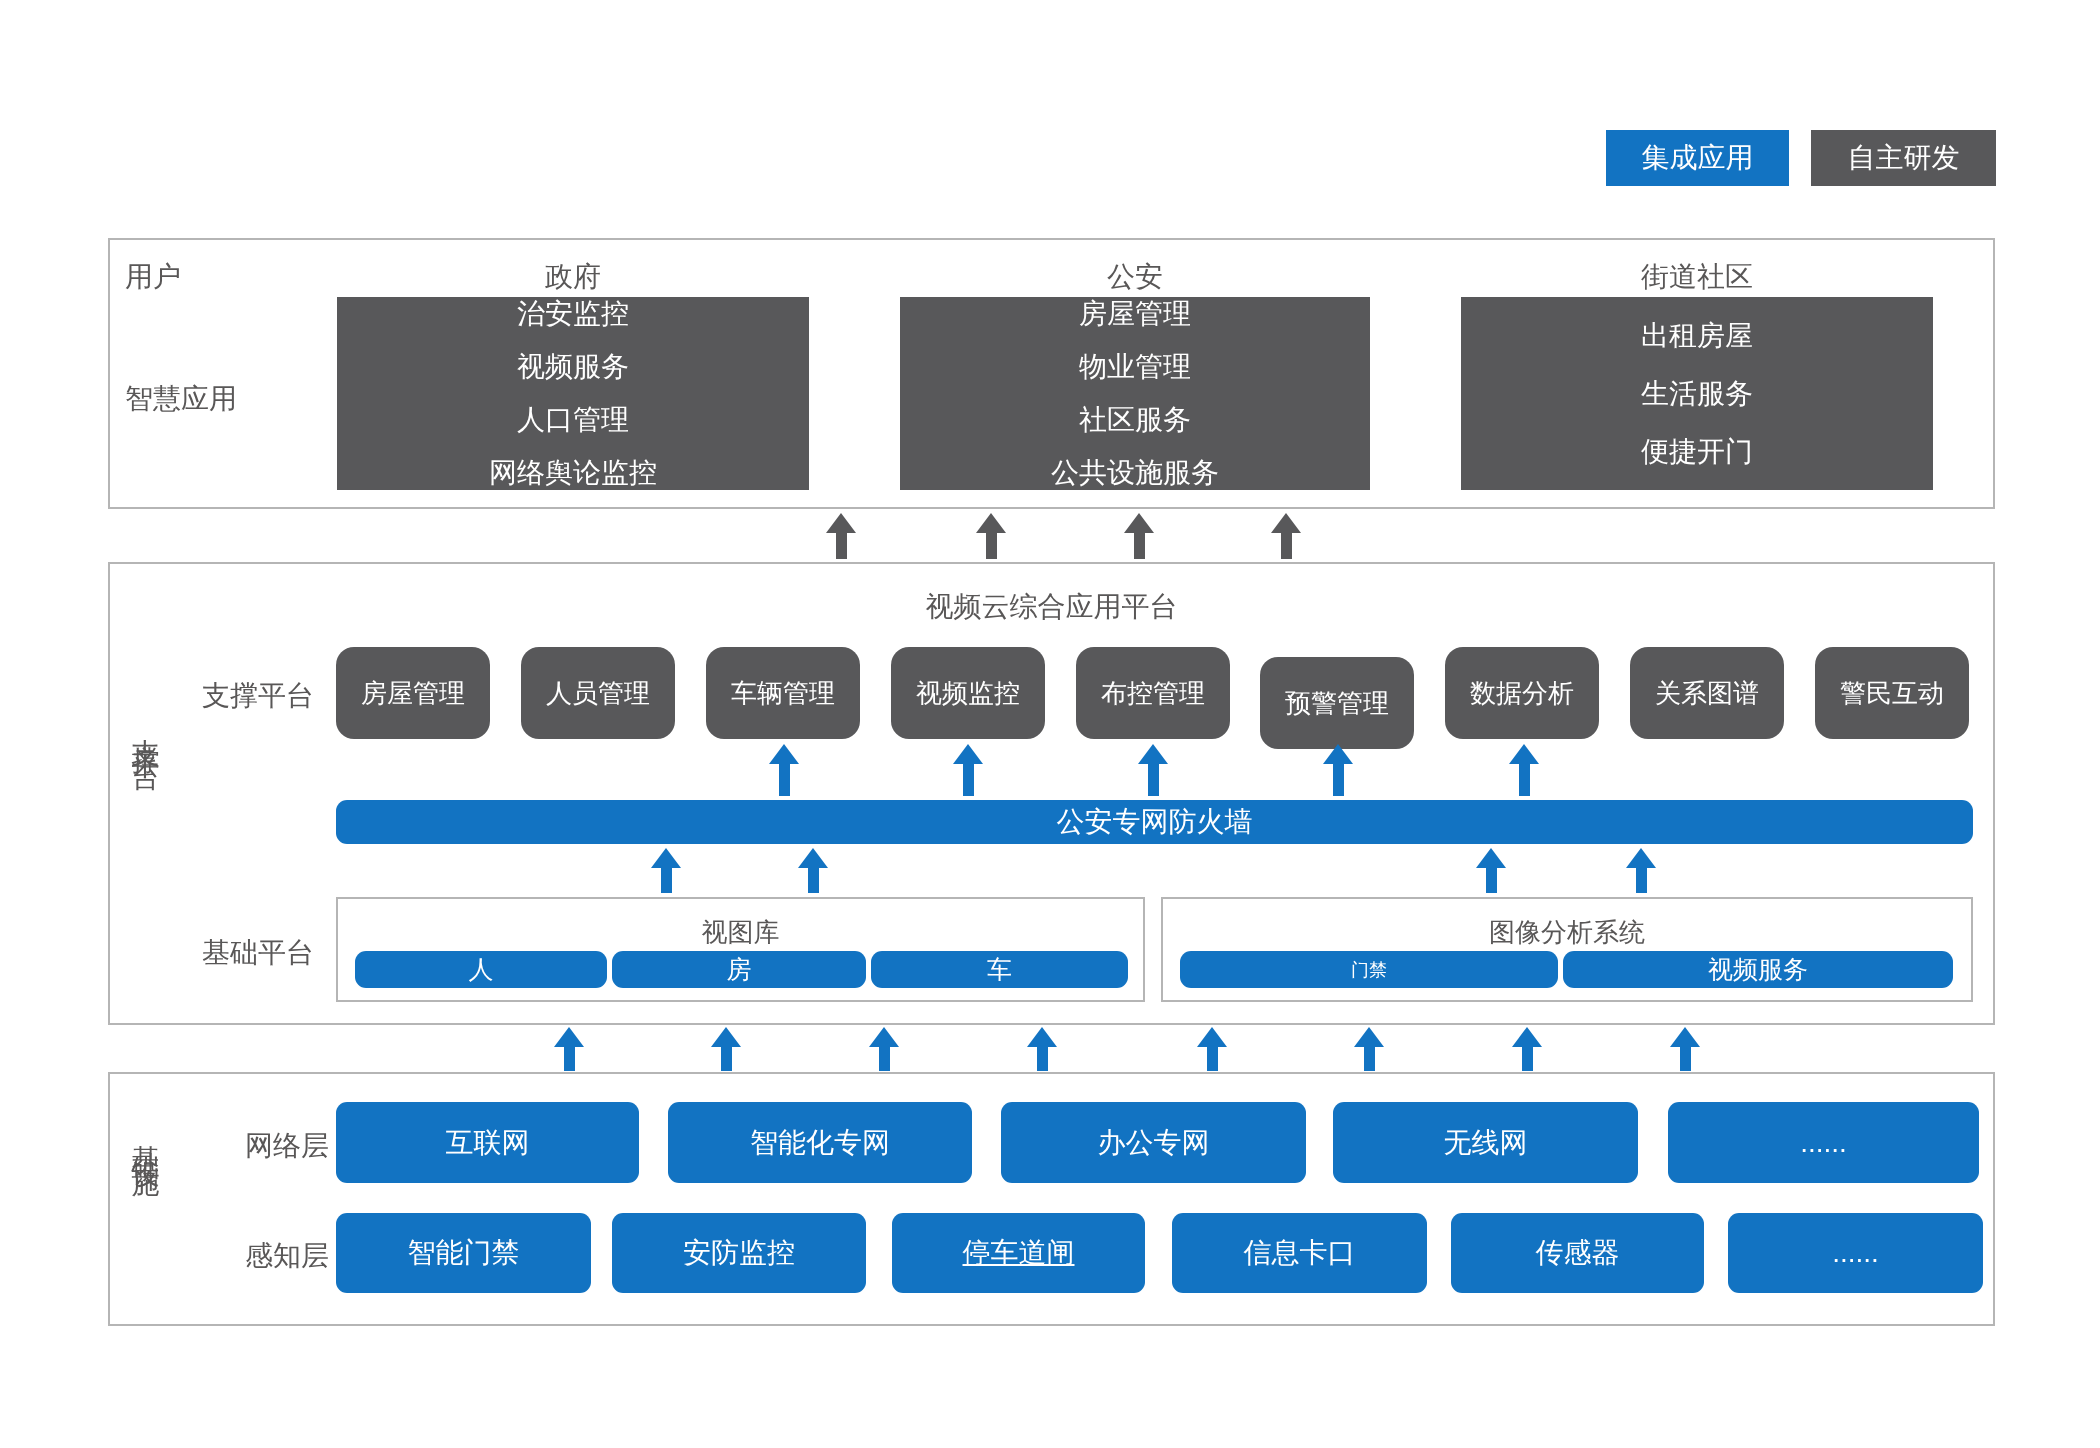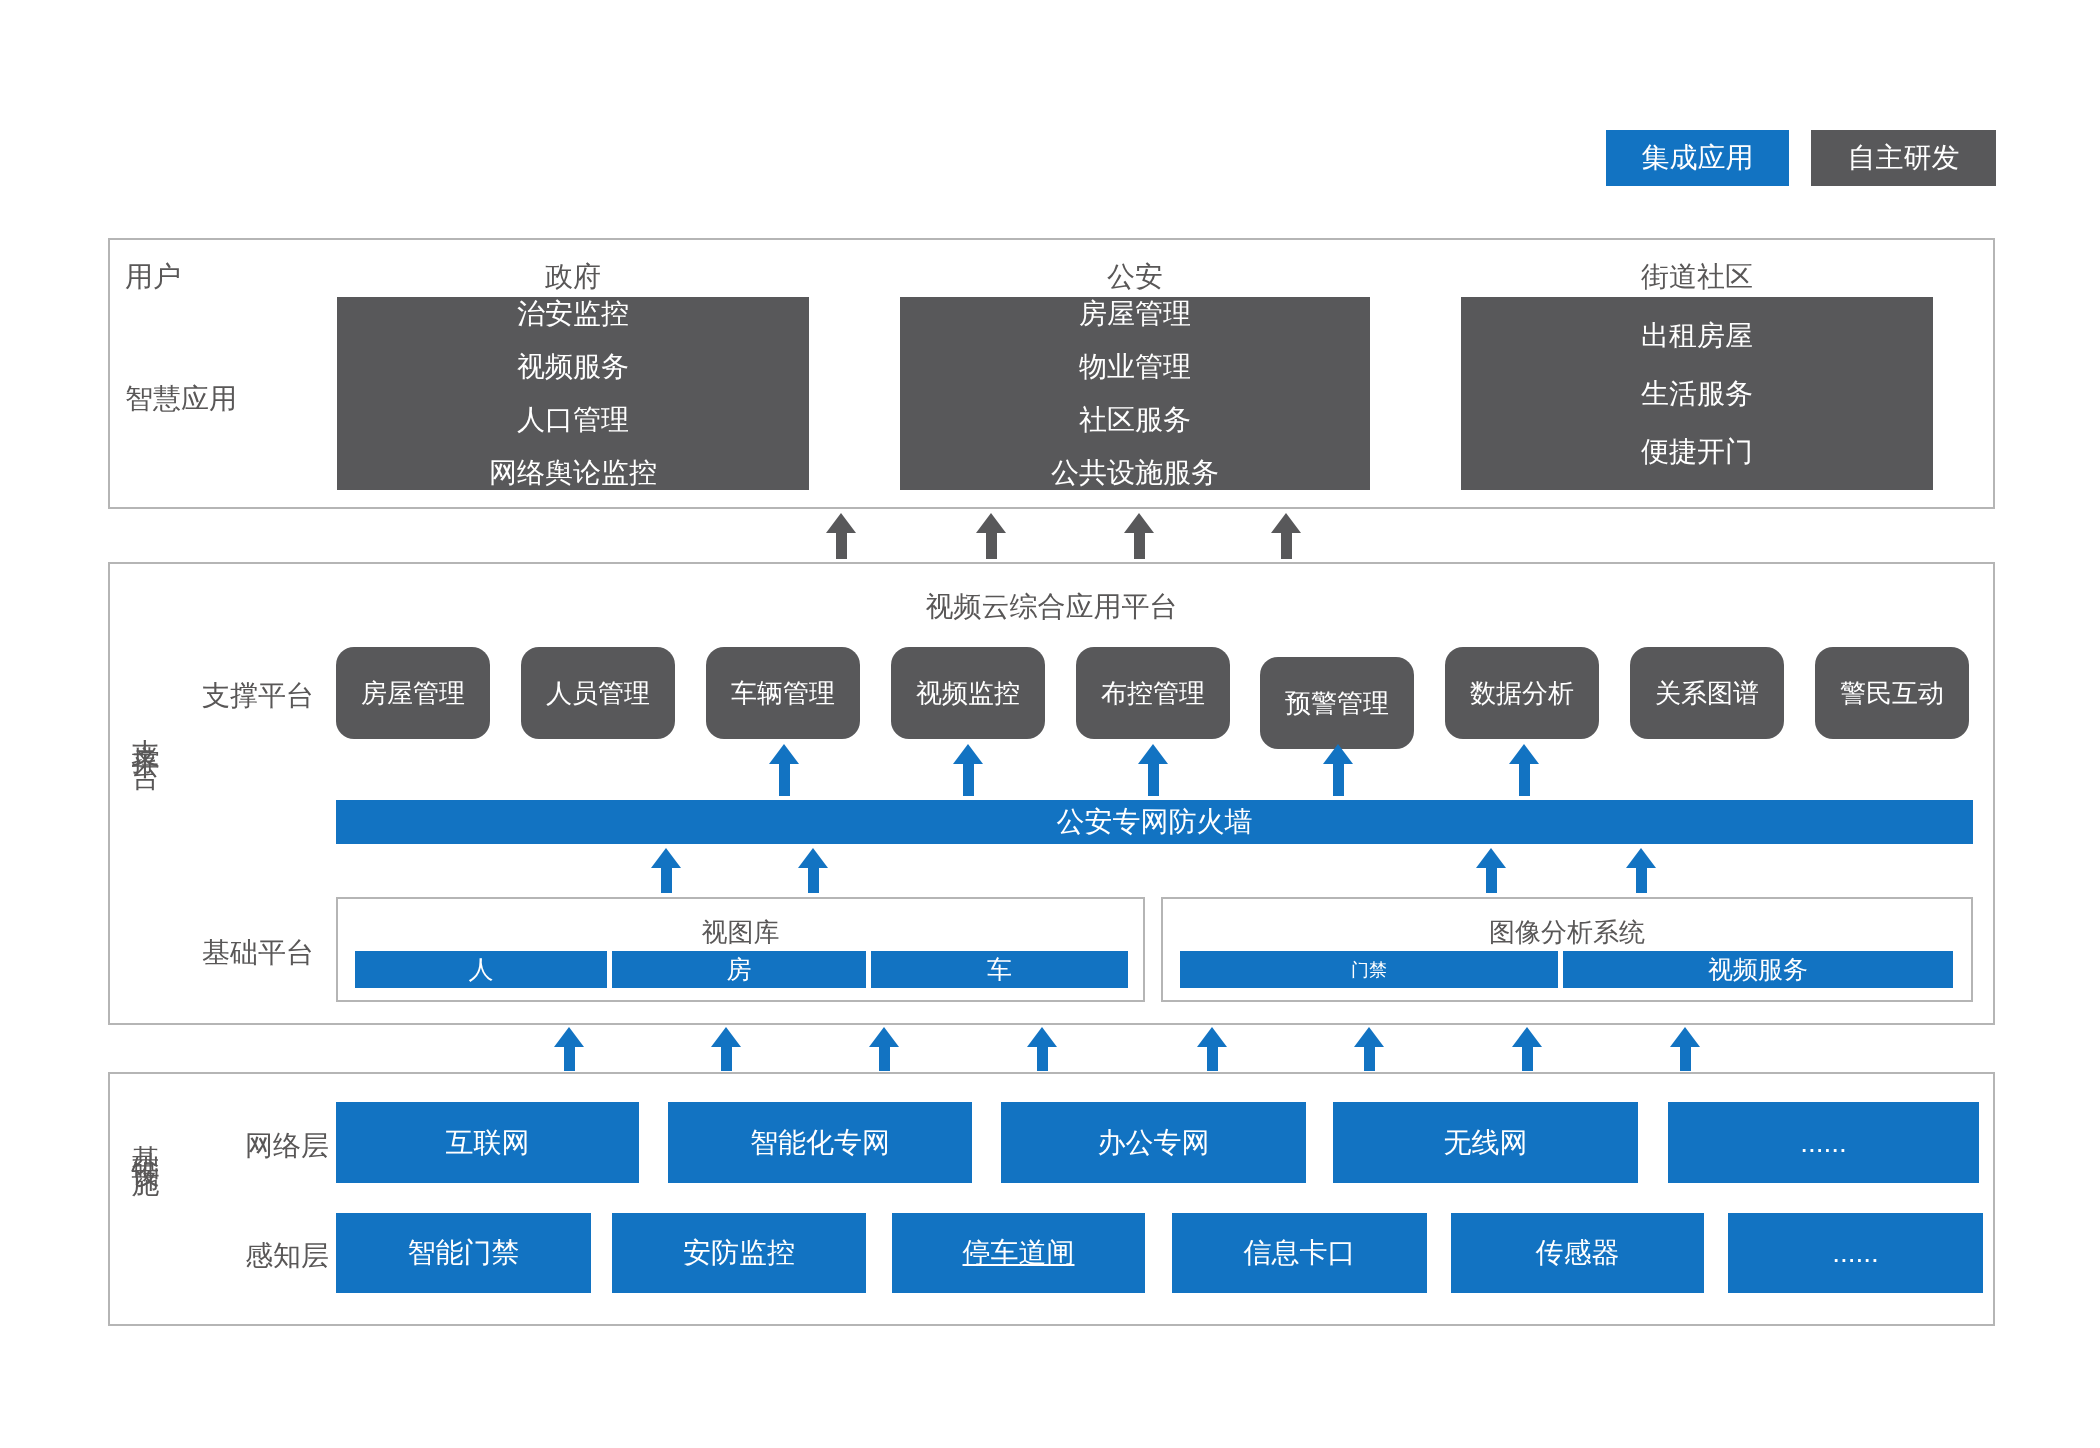--- a/index.html
+++ b/index.html
@@ -14,21 +14,21 @@
   .badge.dark { background:#58585A; }
   .lbl { position:absolute; color:#595757; font-size:28px; white-space:nowrap; }
   .hdr { position:absolute; color:#595757; font-size:28px; text-align:center; }
   .vlabel { position:absolute; writing-mode:vertical-rl; text-orientation:upright;
             color:#595757; font-size:28px; letter-spacing:8px; }
   .darkbox { position:absolute; background:#58585A; color:#ffffff; display:flex; flex-direction:column;
              align-items:center; justify-content:center; gap:15px; font-size:28px; }
   .module { position:absolute; width:154px; height:92px; background:#58585A; border-radius:18px;
             color:#ffffff; display:flex; align-items:center; justify-content:center; font-size:26px; }
   .bluebar { position:absolute; background:#1273C2; color:#ffffff; display:flex; align-items:center;
-             justify-content:center; font-size:28px; box-sizing:border-box; }
+             justify-content:center; font-size:28px; box-sizing:border-box;border-radius:11px; }
   .panel { position:absolute; border:2px solid #b5b5b5; box-sizing:border-box; background:#ffffff; }
   .panel-title { text-align:center; color:#595757; font-size:26px; margin-top:16px; }
   .arrow { position:absolute; width:30px; display:flex; flex-direction:column; align-items:center; }
   .arrow .head { width:0; height:0; border-left:15px solid transparent; border-right:15px solid transparent; }
   .arrow .stem { flex:1; width:11px; }
   .arrow.dark .head { border-bottom:20px solid #58585A; }
   .arrow.dark .stem { background:#58585A; }
   .arrow.blue .head { border-bottom:20px solid #1273C2; }
   .arrow.blue .stem { background:#1273C2; }
 </style>

